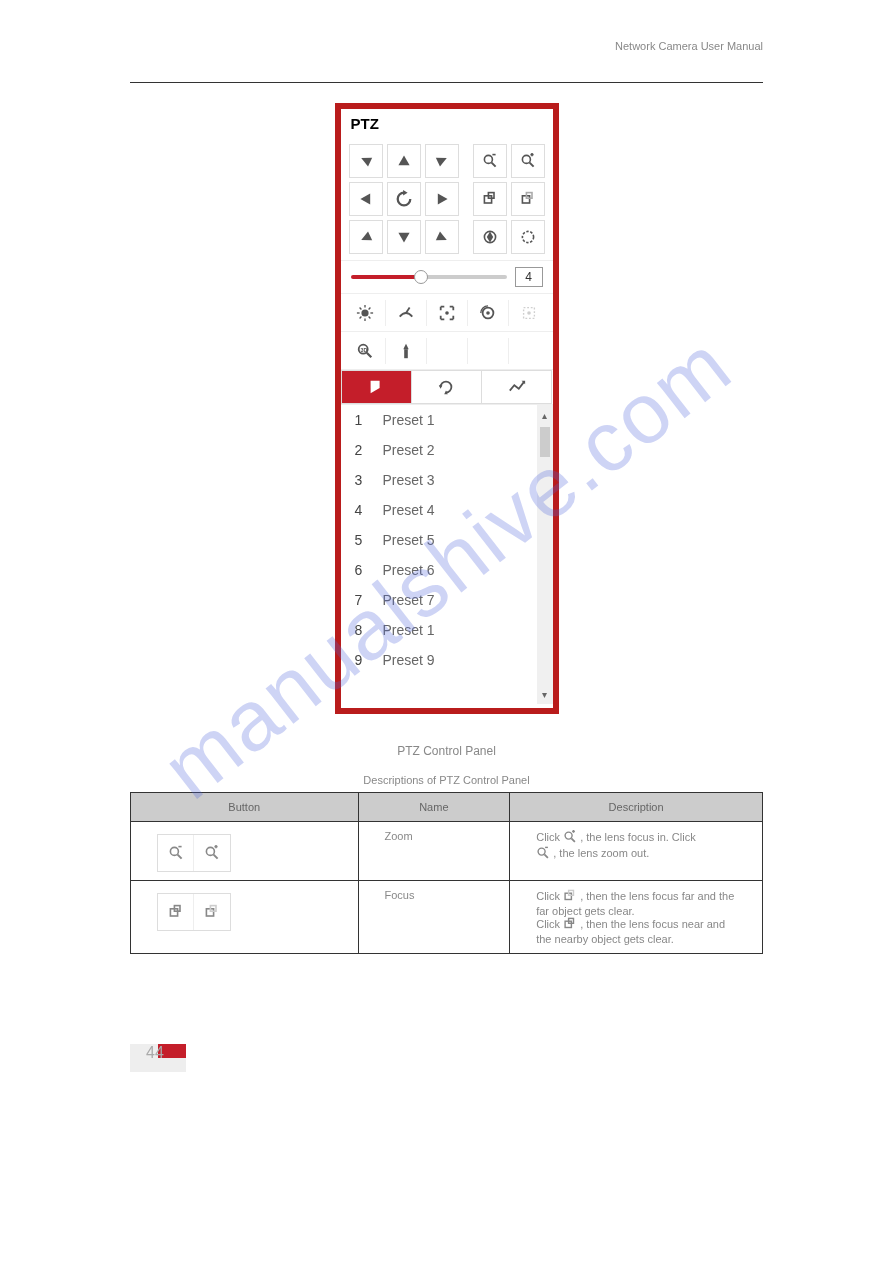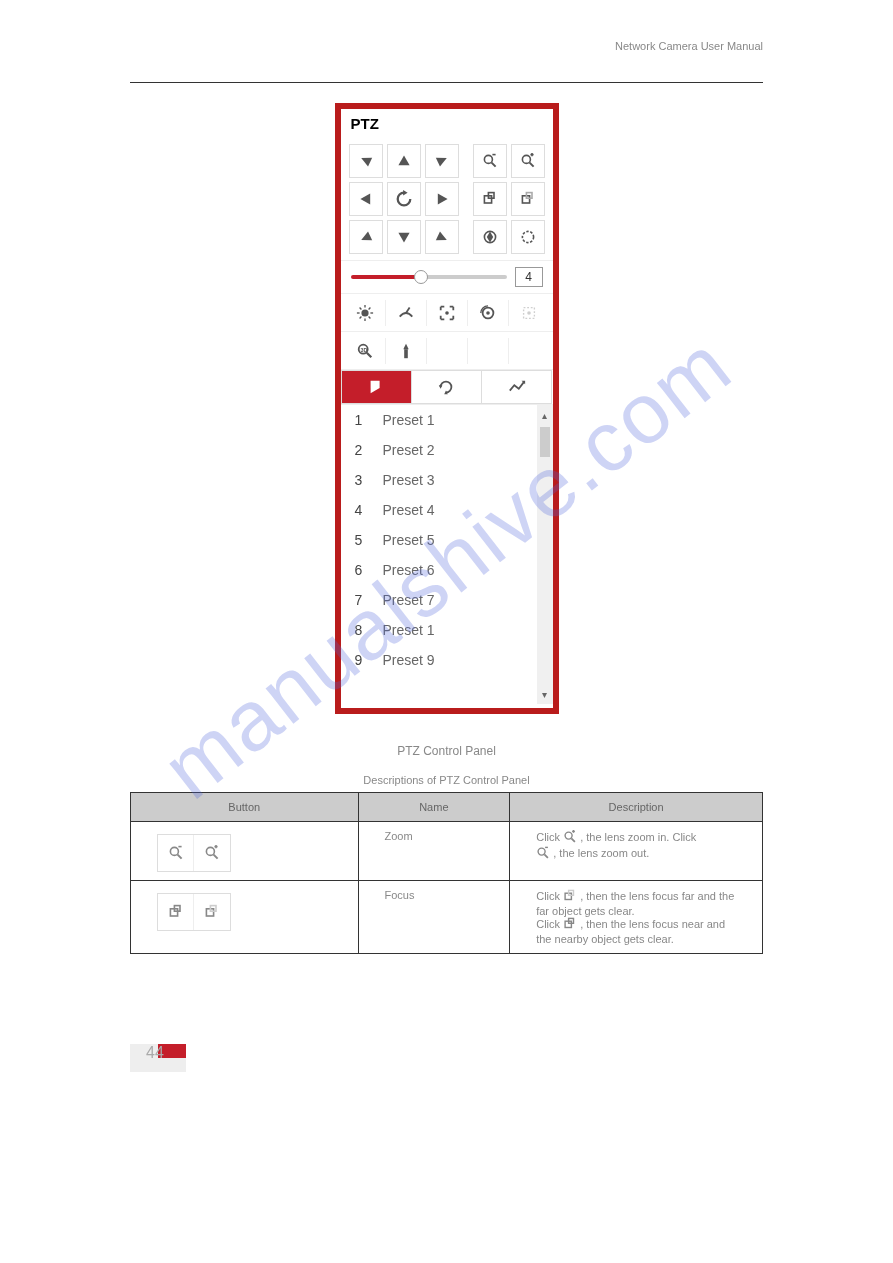--- a/index.html
+++ b/index.html
@@ -515,21 +515,21 @@
         </td>
         <td>Zoom</td>
         <td>
           <span>Click </span>
           <span class="inline-icon"><svg width="14" height="14" viewBox="0 0 20 20">
                 <circle cx="8" cy="8" r="5" fill="none" stroke="#888" stroke-width="2"></circle>
                 <line x1="12" y1="12" x2="17" y2="17" stroke="#888" stroke-width="2.5"></line>
                 <line x1="15" y1="0" x2="15" y2="4" stroke="#888" stroke-width="2"></line>
                 <line x1="13" y1="2" x2="17" y2="2" stroke="#888" stroke-width="2"></line>
               </svg></span>
-          <span>, the lens zoom in. Click </span><br>
+          <span>, the lens focus in. Click </span><br>
           <span class="inline-icon"><svg width="14" height="14" viewBox="0 0 20 20">
                 <circle cx="8" cy="8" r="5" fill="none" stroke="#888" stroke-width="2"></circle>
                 <line x1="12" y1="12" x2="17" y2="17" stroke="#888" stroke-width="2.5"></line>
                 <line x1="13" y1="2" x2="17" y2="2" stroke="#888" stroke-width="2"></line>
               </svg></span>
           <span>, the lens zoom out.</span>
         </td>
       </tr>
       <tr>
         <td>

